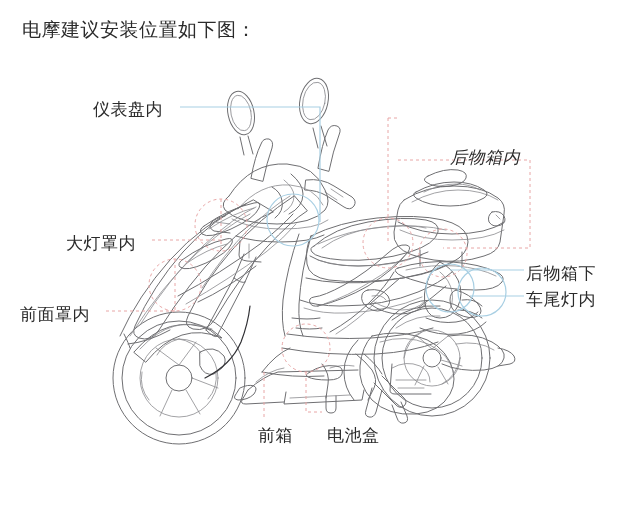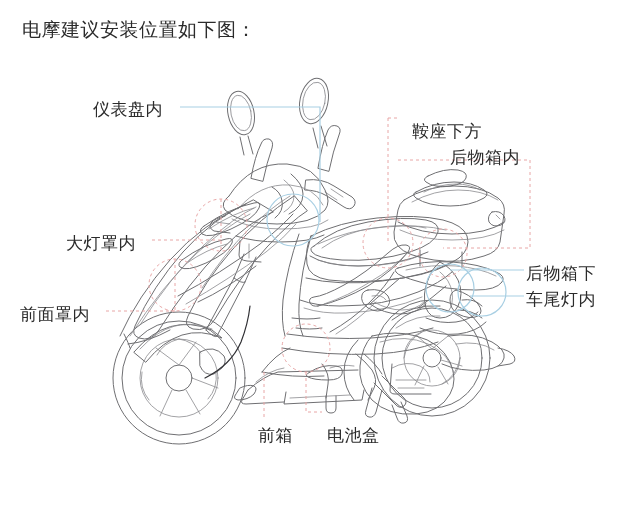--- a/index.html
+++ b/index.html
@@ -262,22 +262,21 @@
       <path class="lead-blue" d="M470 296 L524 296"></path>
 
       <path class="lead-pink" d="M264 372 L264 418"></path>
 
       <path class="lead-pink" d="M306 372 L306 412 L322 412"></path>
     </g>
 
   </svg>
 
   <div class="label" style="left:93px;top:98px;">仪表盘内</div>
-  <div class="label" style="left:412px;top:120px;">鞍座下方</div>
-  <div class="label" style="left:450px;top:146px;">后物箱内</div>
+  <div class="label" style="left:450px;top:146px;font-style:italic;">后物箱内</div>
   <div class="label" style="left:526px;top:262px;">后物箱下</div>
   <div class="label" style="left:66px;top:232px;">大灯罩内</div>
   <div class="label" style="left:20px;top:303px;">前面罩内</div>
   <div class="label" style="left:526px;top:288px;">车尾灯内</div>
   <div class="label" style="left:258px;top:424px;">前箱</div>
   <div class="label" style="left:327px;top:424px;text-align:center;">电池盒</div>
 
 </div>
 
 </body></html>

